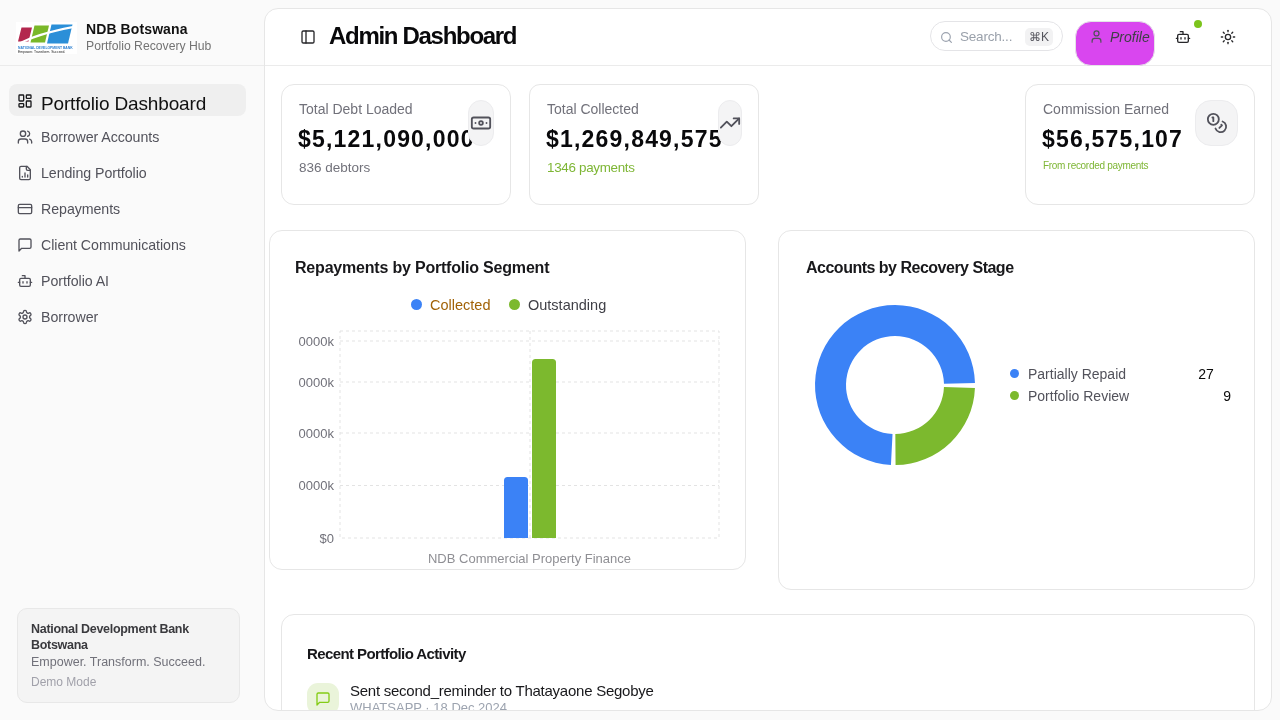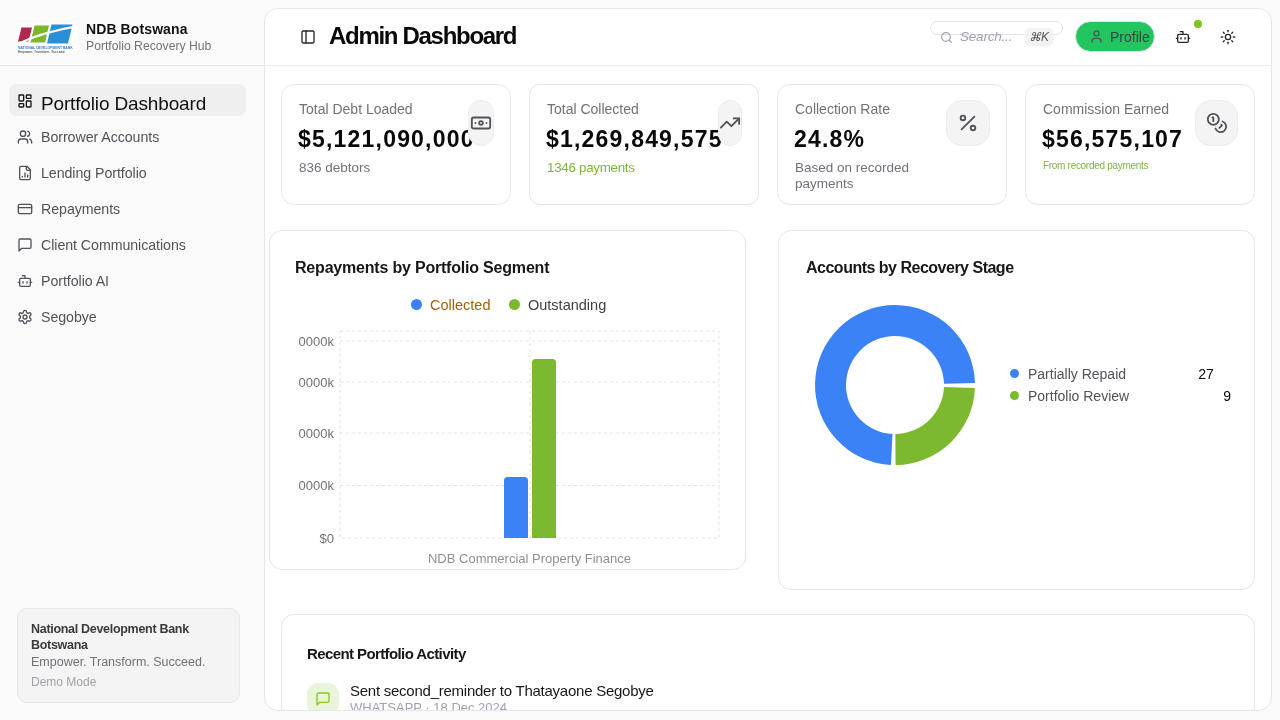--- a/index.html
+++ b/index.html
@@ -67,48 +67,48 @@
       <path d="M2 14h2"></path>
       <path d="M20 14h2"></path>
       <path d="M15 13v2"></path>
       <path d="M9 13v2"></path>
     </svg>
   <div class="abs" style="left:41px;top:273px;font-size:14.2px;letter-spacing:-0.05px;color:#52525b;">Portfolio AI</div>
   <svg class="abs ic" style="left:17px;top:309px;color:#52525b;" width="16" height="16" viewBox="0 0 24 24">
       <path d="M12.22 2h-.44a2 2 0 0 0-2 2v.18a2 2 0 0 1-1 1.73l-.43.25a2 2 0 0 1-2 0l-.15-.08a2 2 0 0 0-2.73.73l-.22.38a2 2 0 0 0 .73 2.73l.15.1a2 2 0 0 1 1 1.72v.51a2 2 0 0 1-1 1.74l-.15.09a2 2 0 0 0-.73 2.73l.22.38a2 2 0 0 0 2.73.73l.15-.08a2 2 0 0 1 2 0l.43.25a2 2 0 0 1 1 1.73V20a2 2 0 0 0 2 2h.44a2 2 0 0 0 2-2v-.18a2 2 0 0 1 1-1.73l.43-.25a2 2 0 0 1 2 0l.15.08a2 2 0 0 0 2.73-.73l.22-.39a2 2 0 0 0-.73-2.73l-.15-.08a2 2 0 0 1-1-1.74v-.5a2 2 0 0 1 1-1.74l.15-.09a2 2 0 0 0 .73-2.73l-.22-.38a2 2 0 0 0-2.73-.73l-.15.08a2 2 0 0 1-2 0l-.43-.25a2 2 0 0 1-1-1.73V4a2 2 0 0 0-2-2z"></path>
       <circle cx="12" cy="12" r="3"></circle>
     </svg>
-  <div class="abs" style="left:41px;top:309px;font-size:14.2px;letter-spacing:-0.05px;color:#52525b;">Segobye</div>
+  <div class="abs" style="left:41px;top:309px;font-size:14.2px;letter-spacing:-0.05px;color:#52525b;">Borrower</div>
 
   <div class="abs" style="left:17px;top:608px;width:223px;height:95px;background:#f4f4f4;border:1px solid #e8e8e8;border-radius:10px;">
     <div class="abs" style="left:13px;top:12px;font-size:12.5px;letter-spacing:-0.3px;font-weight:bold;color:#3a3a3e;line-height:16px;">National Development Bank<br>Botswana</div>
     <div class="abs" style="left:13px;top:46px;font-size:12.5px;color:#71717a;">Empower. Transform. Succeed.</div>
     <div class="abs" style="left:13px;top:66px;font-size:12px;color:#a1a1aa;">Demo Mode</div>
   </div>
 </div>
 
 <div class="abs" style="left:264px;top:8px;width:1008px;height:703px;background:#fff;border:1px solid #e6e6e6;border-radius:14px;overflow:hidden;">
 
   <div class="abs" style="left:0;top:0;width:1006px;height:57px;border-bottom:1px solid #ebebeb;"></div>
   <svg class="abs ic" style="left:35px;top:20px;color:#27272a;" width="16" height="16" viewBox="0 0 24 24">
       <rect width="18" height="18" x="3" y="3" rx="2"></rect>
       <path d="M9 3v18"></path>
     </svg>
   <div class="abs" style="left:64px;top:13px;font-size:24px;font-weight:bold;letter-spacing:-1.3px;color:#09090b;">Admin Dashboard</div>
 
-  <div class="abs" style="left:665px;top:12px;width:133px;height:14px;border:1px solid #e4e4e7;border-radius:15px;background:#fff;font-style:italic;">
+  <div class="abs" style="left:665px;top:12px;width:133px;height:30px;border:1px solid #e4e4e7;border-radius:15px;background:#fff;">
     <svg class="abs ic" style="left:9px;top:8.5px;color:#9ca3af;stroke-width:2.2;" width="13" height="13" viewBox="0 0 24 24">
         <circle cx="11" cy="11" r="8"></circle>
         <path d="m21 21-4.3-4.3"></path>
       </svg>
     <div class="abs" style="left:29px;top:7px;font-size:13.5px;letter-spacing:-0.2px;color:#9aa1ab;">Search...</div>
     <div class="abs" style="left:94px;top:6px;width:28px;height:18px;background:#f2f2f3;border-radius:5px;font-size:12px;color:#55555d;text-align:center;line-height:18px;">⌘K</div>
   </div>
 
-  <div class="abs" style="left:810px;top:12px;width:80px;height:31px;border:1px solid #e4e4e7;border-radius:16px;background:#22c55e;">
+  <div class="abs" style="left:810px;top:12px;width:80px;height:45px;border:1px solid #e4e4e7;border-radius:16px;background:#d946ef;font-style:italic;">
     <svg class="abs ic" style="left:13px;top:7px;color:#52525b;" width="15" height="15" viewBox="0 0 24 24">
         <path d="M19 21v-2a4 4 0 0 0-4-4H9a4 4 0 0 0-4 4v2"></path>
         <circle cx="12" cy="7" r="4"></circle>
       </svg>
     <div class="abs" style="left:34px;top:7px;font-size:14px;color:#3f3f46;">Profile</div>
   </div>
 
   <svg class="abs ic" style="left:910px;top:20px;color:#27272a;" width="16" height="16" viewBox="0 0 24 24">
       <path d="M12 8V4H8"></path>
       <rect width="16" height="12" x="4" y="8" rx="2"></rect>
@@ -144,31 +144,20 @@
       </svg>
   </div>
   <div class="abs" style="left:264px;top:75px;width:230px;height:121px;background:#fff;border:1px solid #e6e6e6;border-radius:11px;">
     <div class="abs" style="left:17px;top:16px;font-size:14px;color:#71717a;">Total Collected</div>
     <div class="abs" style="left:16px;top:41px;font-size:23px;font-weight:bold;letter-spacing:1.2px;color:#09090b;">$1,269,849,575</div>
     <div class="abs" style="left:17px;top:75px;font-size:13.4px;letter-spacing:-0.3px;color:#7eb635;">1346 payments</div>
     <div class="abs" style="right:16px;top:15px;width:24px;height:46px;background:#f4f4f5;border:1px solid #ececee;border-radius:13px;"></div>
     <svg class="abs ic" style="right:17px;top:27px;color:#52525b;" width="22" height="22" viewBox="0 0 24 24">
         <polyline points="22 7 13.5 15.5 8.5 10.5 2 17"></polyline>
         <polyline points="16 7 22 7 22 13"></polyline>
-      </svg>
-  </div>
-  <div class="abs" style="left:512px;top:75px;width:230px;height:121px;background:#fff;border:1px solid #e6e6e6;border-radius:13px;">
-    <div class="abs" style="left:17px;top:16px;font-size:14px;color:#71717a;">Collection Rate</div>
-    <div class="abs" style="left:16px;top:41px;font-size:23px;font-weight:bold;letter-spacing:1.2px;color:#09090b;">24.8%</div>
-    <div class="abs" style="left:17px;top:75px;font-size:13.5px;color:#71717a;line-height:16px;">Based on recorded<br>payments</div>
-    <div class="abs" style="right:16px;top:15px;width:44px;height:46px;background:#f4f4f5;border:1px solid #ececee;border-radius:16px;"></div>
-    <svg class="abs ic" style="right:27px;top:27px;color:#52525b;" width="22" height="22" viewBox="0 0 24 24">
-        <line x1="19" x2="5" y1="5" y2="19"></line>
-        <circle cx="6.5" cy="6.5" r="2.5"></circle>
-        <circle cx="17.5" cy="17.5" r="2.5"></circle>
       </svg>
   </div>
   <div class="abs" style="left:760px;top:75px;width:230px;height:121px;background:#fff;border:1px solid #e6e6e6;border-radius:13px;">
     <div class="abs" style="left:17px;top:16px;font-size:14px;color:#71717a;">Commission Earned</div>
     <div class="abs" style="left:16px;top:41px;font-size:23px;font-weight:bold;letter-spacing:1.2px;color:#09090b;">$56,575,107</div>
     <div class="abs" style="left:17px;top:75px;font-size:10px;letter-spacing:-0.3px;color:#7eb635;">From recorded payments</div>
     <div class="abs" style="right:16px;top:15px;width:43px;height:46px;background:#f4f4f5;border:1px solid #ececee;border-radius:16px;"></div>
     <svg class="abs ic" style="right:26.5px;top:27px;color:#52525b;" width="22" height="22" viewBox="0 0 24 24">
         <circle cx="8" cy="8" r="6"></circle>
         <path d="M18.09 10.37A6 6 0 1 1 10.34 18"></path>

